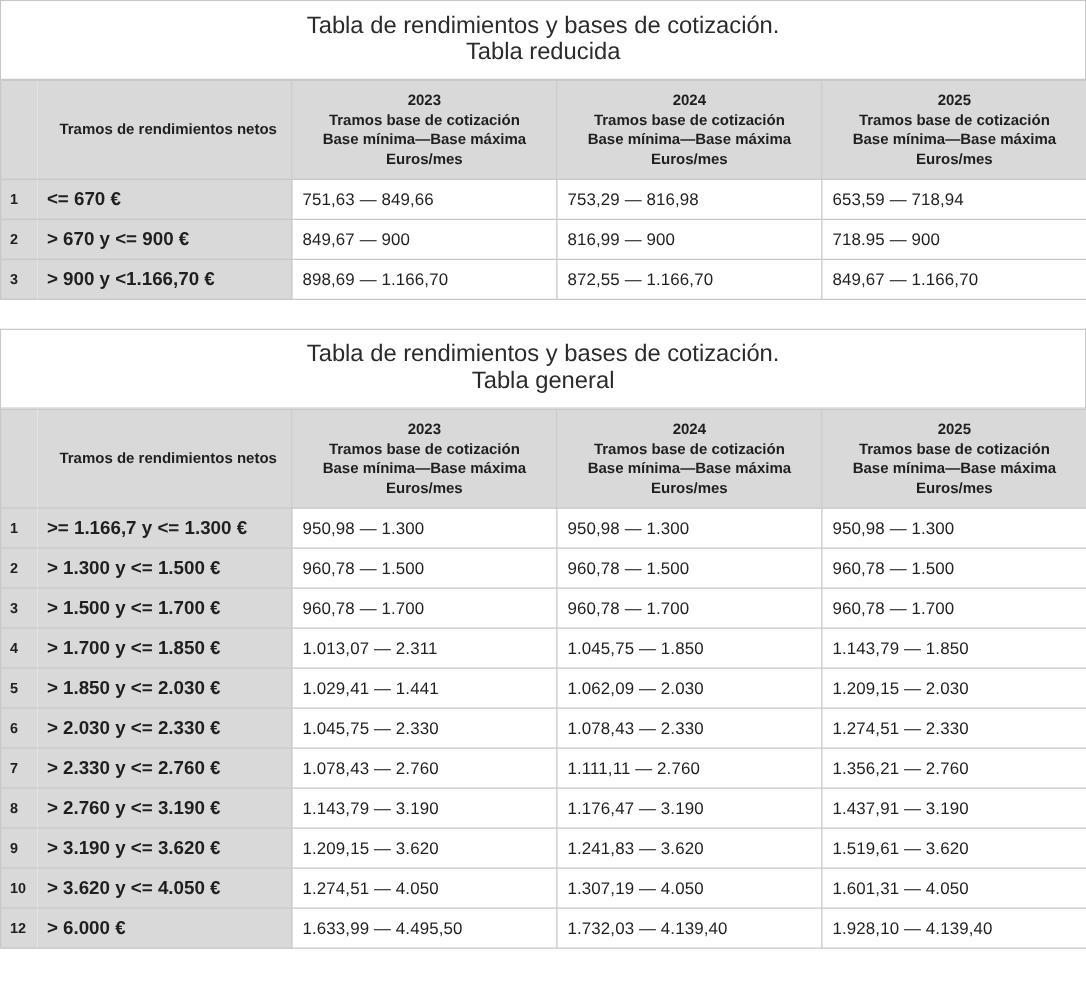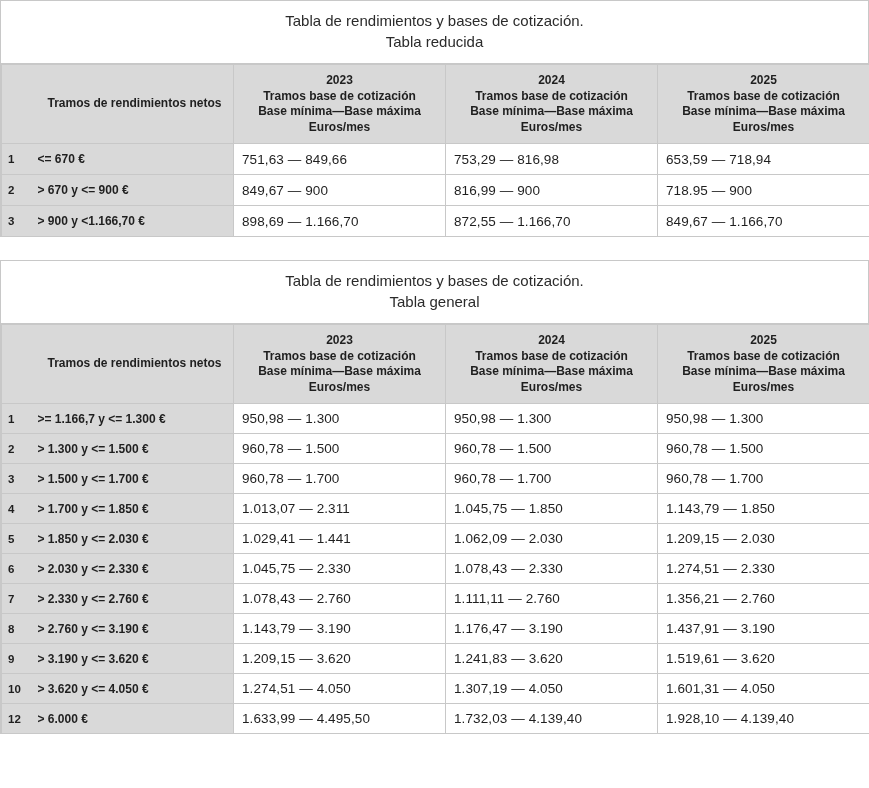--- a/index.html
+++ b/index.html
@@ -26,21 +26,21 @@
     box-sizing: border-box;
     border: 1px solid #c8c8c8;
     border-bottom: none;
     background: #ffffff;
   }
 
   .caption {
     box-sizing: border-box;
     width: 100%;
     text-align: center;
-    font-size: 15px;
+    font-size: 19px;
     line-height: 21px;
     color: #2b2b2b;
     padding: 9px 10px 11px 10px;
     background: #ffffff;
     border-bottom: 1px solid #c8c8c8;
   }
   .caption .line { display: block; }
 
   table.cot {
     width: 100%;
@@ -95,21 +95,21 @@
     background: #d9d9d9;
     font-size: 11.5px;
     font-weight: bold;
     text-align: left;
     padding-left: 6px;
     border-right: none;
     color: #1f1f1f;
   }
   table.cot tbody td.tramo {
     background: #d9d9d9;
-    font-size: 12px;
+    font-size: 15px;
     font-weight: bold;
     text-align: left;
     padding-left: 8px;
     border-left: none;
     color: #1f1f1f;
   }
   table.cot tbody td.val {
     letter-spacing: 0.1px;
   }
 

